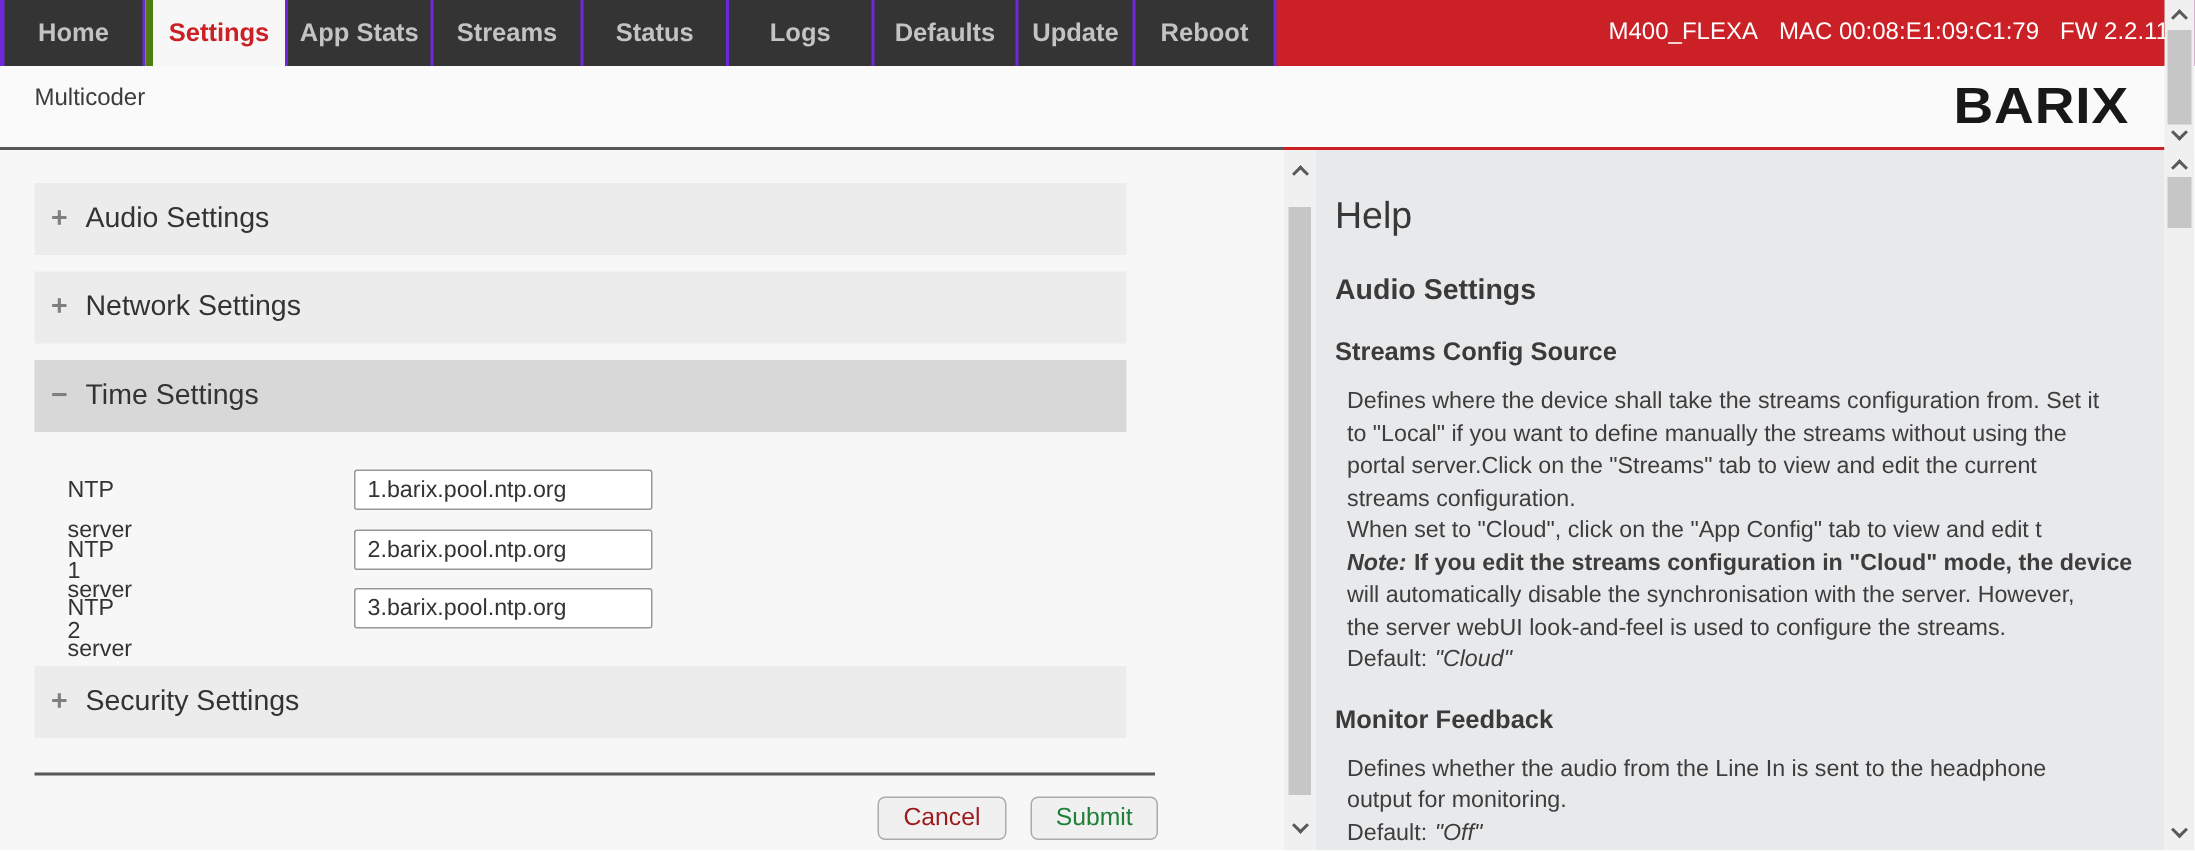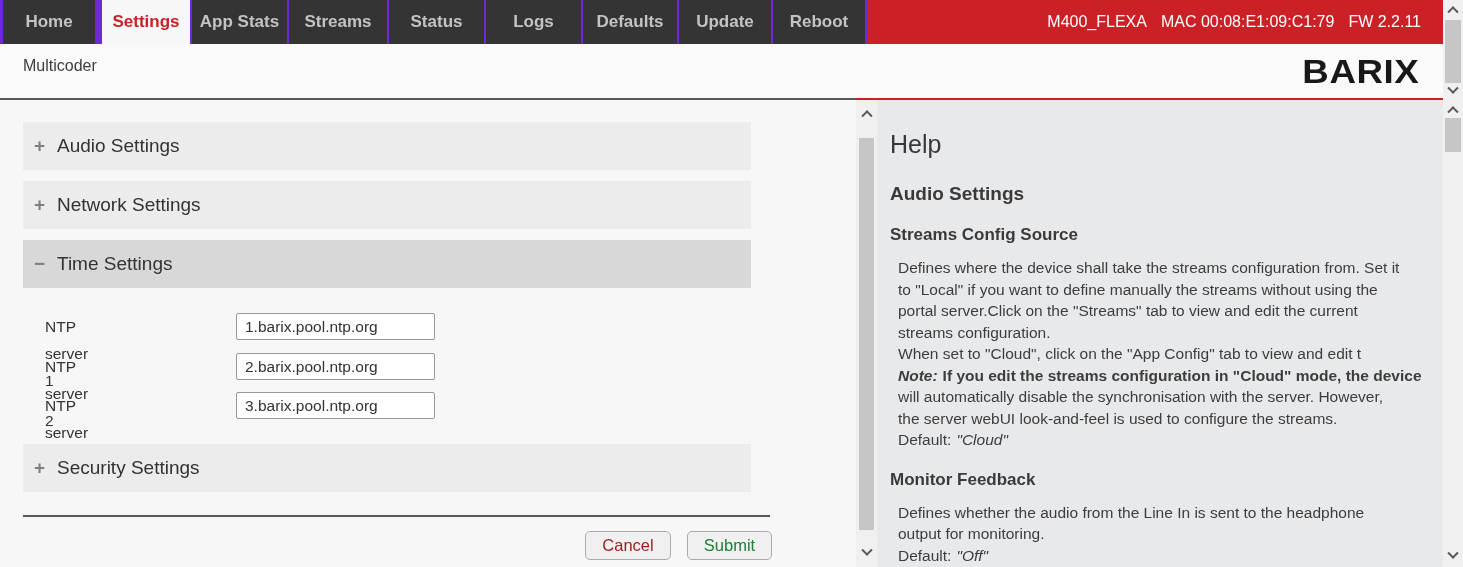--- a/index.html
+++ b/index.html
@@ -6,24 +6,24 @@
   html,body { width:1463px; height:567px; overflow:hidden; background:#fff;
               font-family:"Liberation Sans", sans-serif; }
   .screen { position:relative; width:1463px; height:567px; background:#fff; }
 
   
   .nav { position:absolute; top:0; left:0; width:1463px; height:44px;
          background:#6d28d9; display:flex; padding-left:3px; }
   .tab { background:#343434; color:#c3c3c3; font-size:17px; font-weight:700;
          display:flex; align-items:center; justify-content:center;
          margin-right:2px; cursor:pointer; white-space:nowrap; }
-  .tab.active { background:#f7f7f7; color:#cb2026; border-left:5px solid #6d28d9; }
+  .tab.active { background:#f7f7f7; color:#cb2026; border-left:5px solid #4d7c0f; }
   .device-bar { flex:1; background:#cb2026; color:#fff; display:flex;
                 align-items:center; justify-content:flex-end; gap:14px;
-                padding-right:42px; font-size:16px; }
+                padding-right:17px; font-size:16px; }
 
   
   .titlebar { position:absolute; top:44px; left:0; width:1463px; height:54px;
               background:#fafafa; }
   .page-title { position:absolute; left:23px; top:13px; font-size:16px; color:#3c3c3c; }
   .brand-logo { position:absolute; right:44px; top:8px; font-size:34px; font-weight:900;
                 color:#181818; letter-spacing:0.5px; transform:scaleX(1.08);
                 transform-origin:right; }
   .border-left-frame { position:absolute; top:98px; left:0; width:856px; height:2px; background:#57585a; }
   .border-help-frame { position:absolute; top:98px; left:856px; width:587px; height:2px; background:#cb2026; }
@@ -80,21 +80,21 @@
 <div class="screen">
 
   <div class="nav">
     <div class="tab" style="width:92px">Home</div>
     <div class="tab active" style="width:93px">Settings</div>
     <div class="tab" style="width:95px">App Stats</div>
     <div class="tab" style="width:98px">Streams</div>
     <div class="tab" style="width:95px">Status</div>
     <div class="tab" style="width:95px">Logs</div>
     <div class="tab" style="width:94px">Defaults</div>
-    <div class="tab" style="width:92px">Update</div>
+    <div class="tab" style="width:76px">Update</div>
     <div class="tab" style="width:92px">Reboot</div>
     <div class="device-bar">
       <span>M400_FLEXA</span>
       <span>MAC 00:08:E1:09:C1:79</span>
       <span>FW 2.2.11</span>
     </div>
   </div>
 
   <div class="titlebar">
     <div class="page-title">Multicoder</div>

